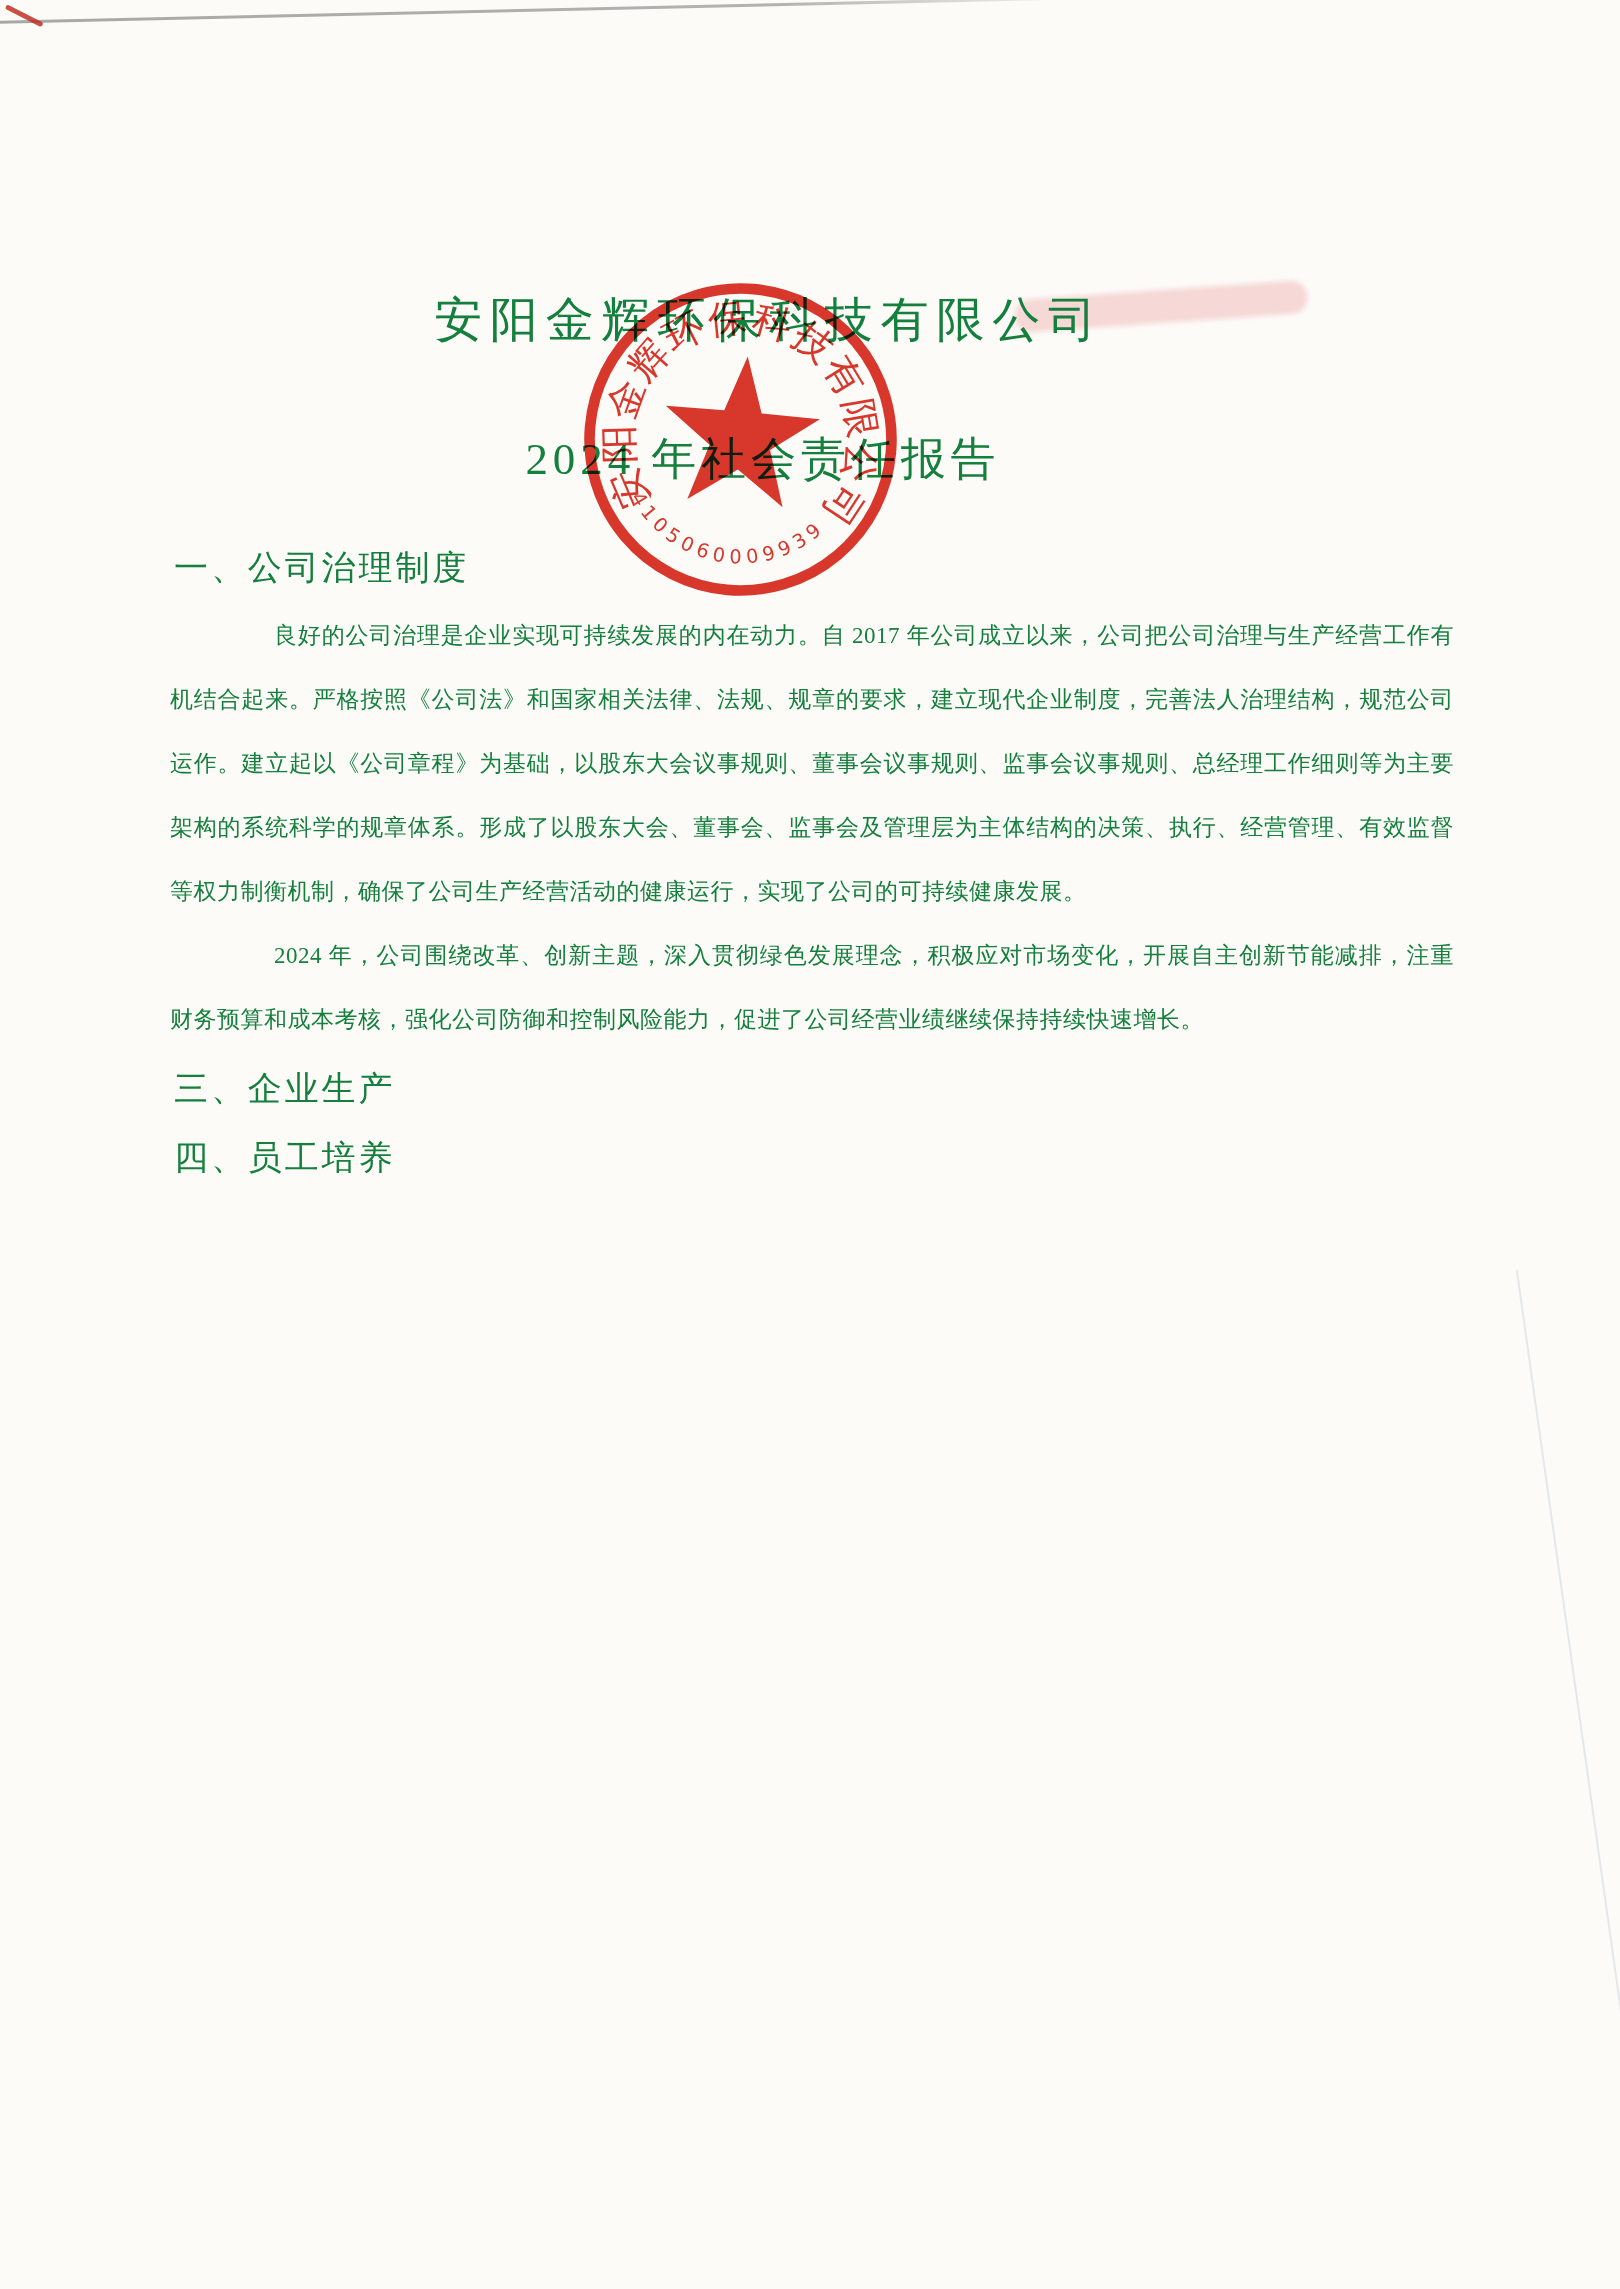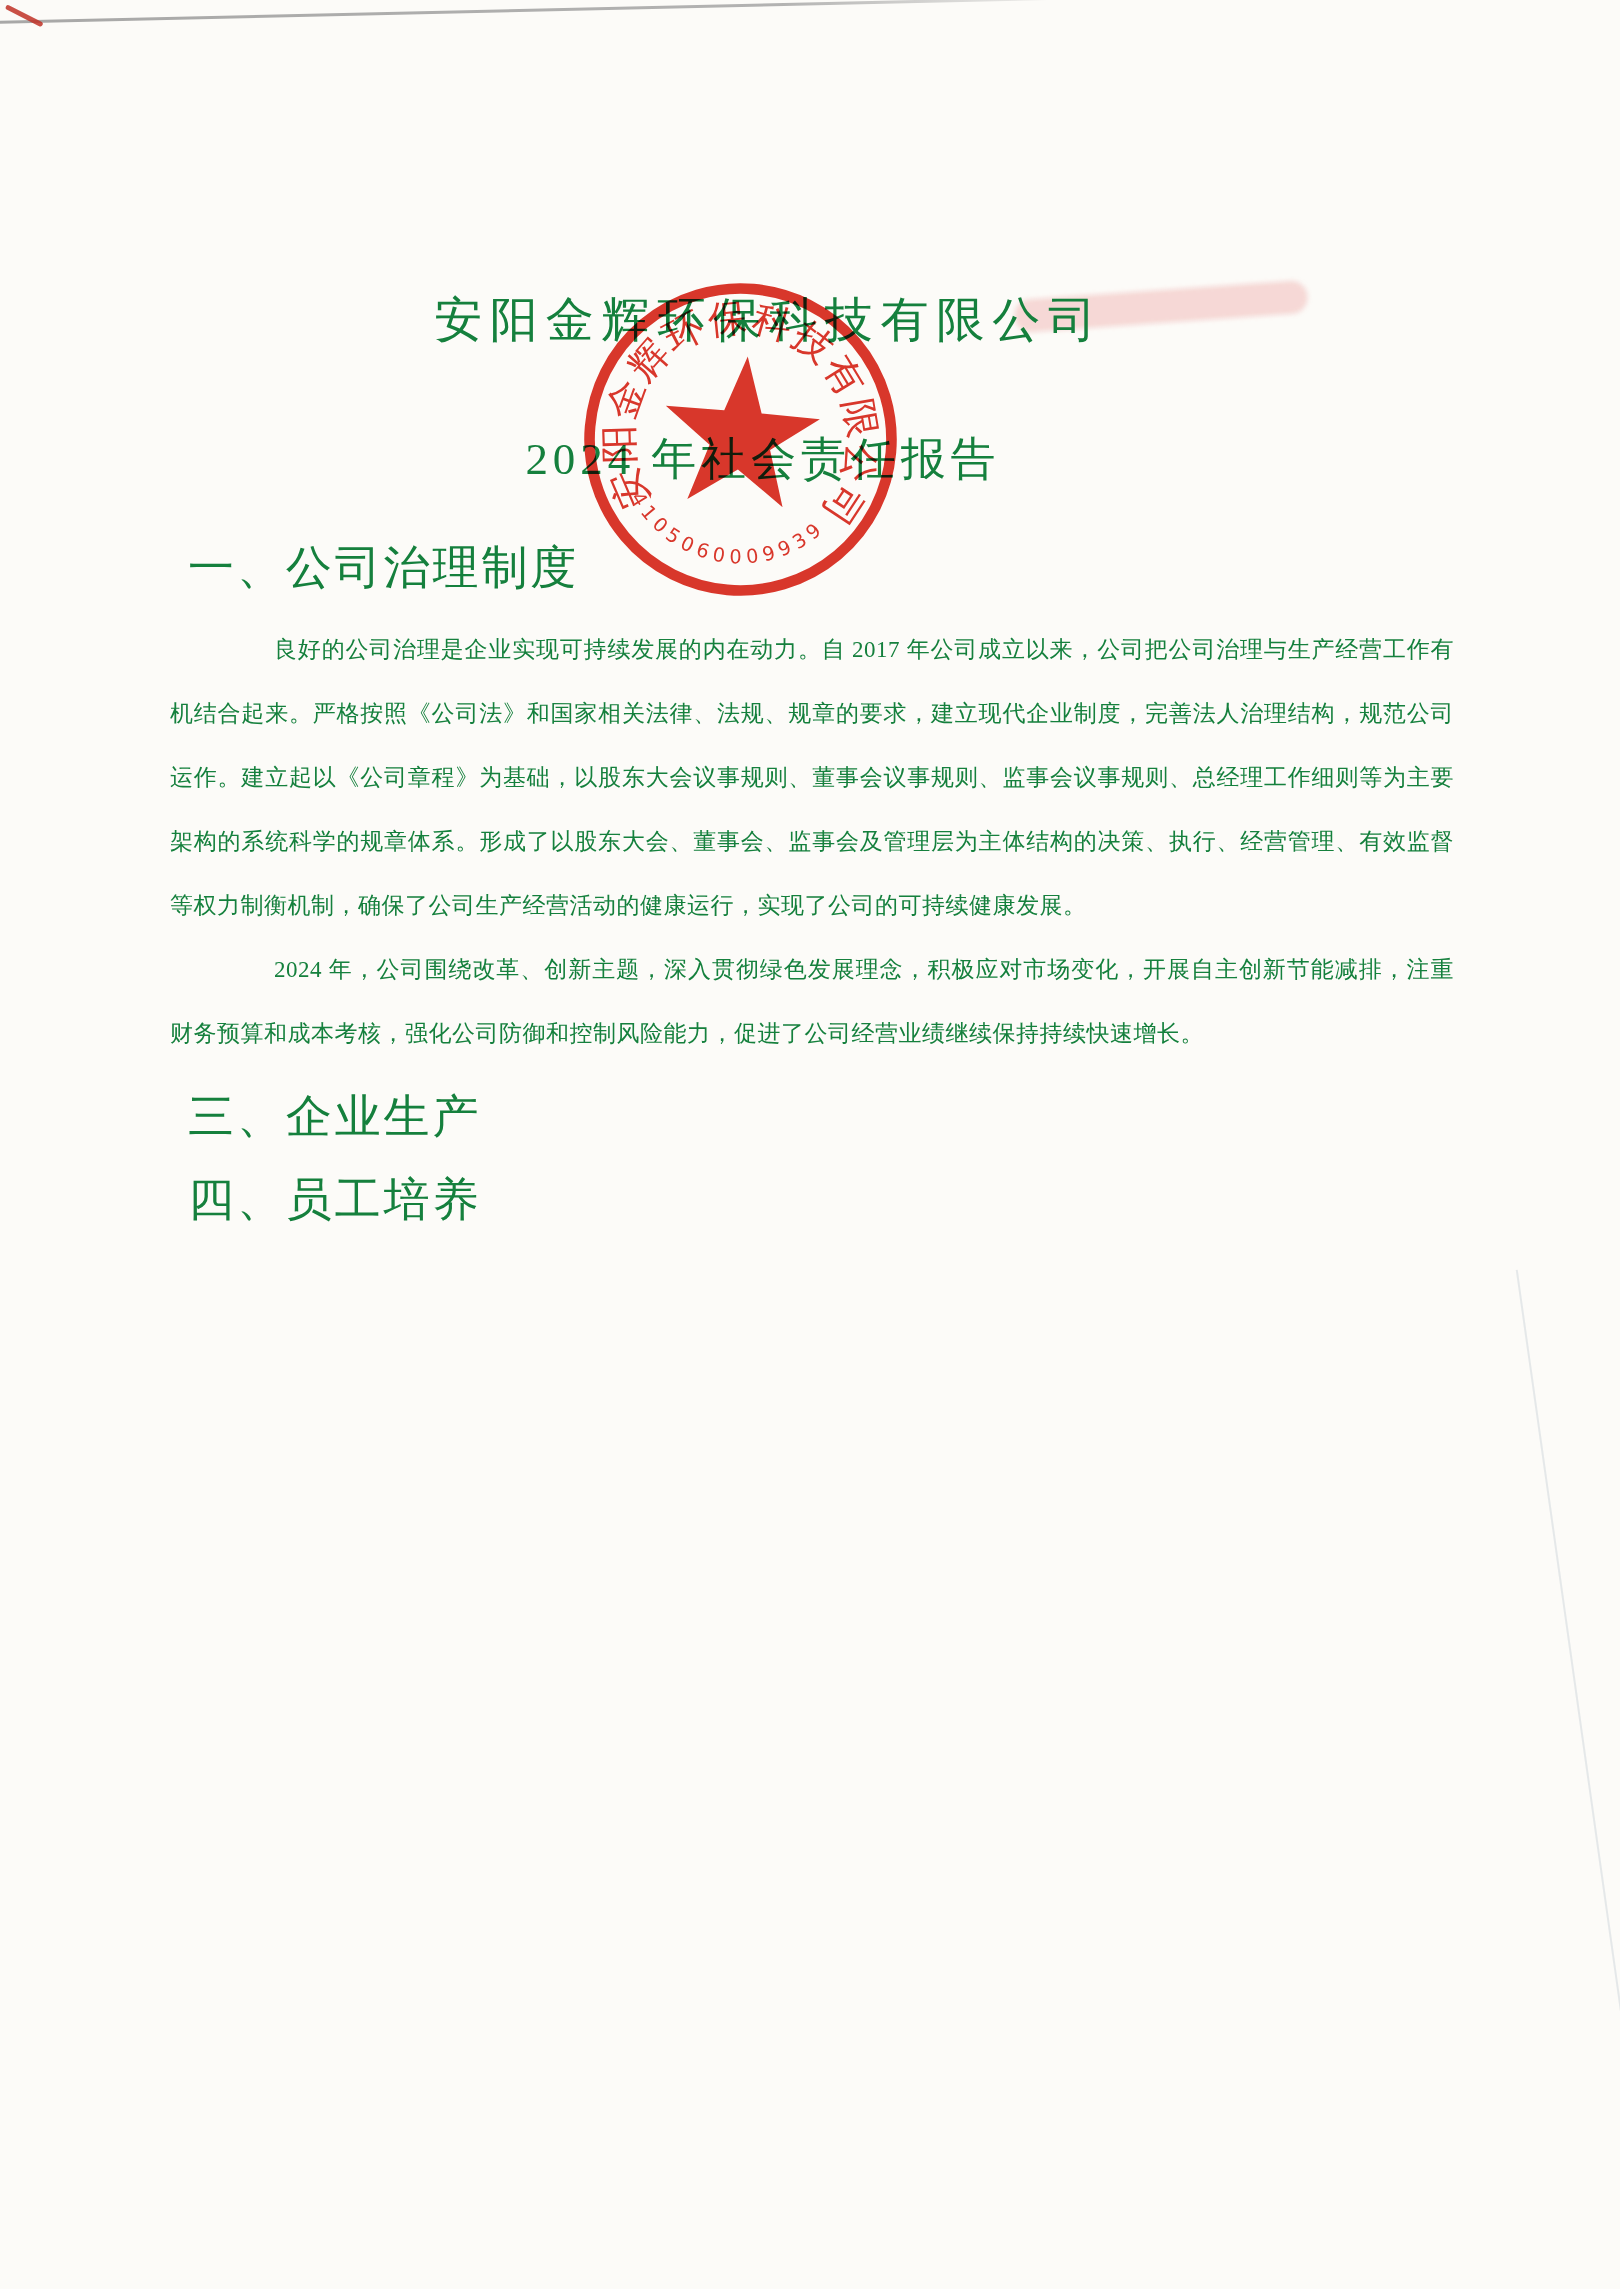--- a/index.html
+++ b/index.html
@@ -34,22 +34,22 @@
     font-size: 45px;
     font-weight: normal;
     text-align: center;
     letter-spacing: 4.9px;
     line-height: 54px;
     transform: translateX(-49px);
     white-space: nowrap;
   }
   .sections { margin-top: 49px; }
   .section-heading {
-    margin: 18px;
-    font-size: 46px;
+    margin: 4px;
+    font-size: 34px;
     font-weight: normal;
     letter-spacing: 2.9px;
     line-height: 65px;
   }
   .section-para {
     margin: 0;
     font-size: 23px;
     letter-spacing: 0.5px;
     line-height: 64px;
     text-align: justify;

